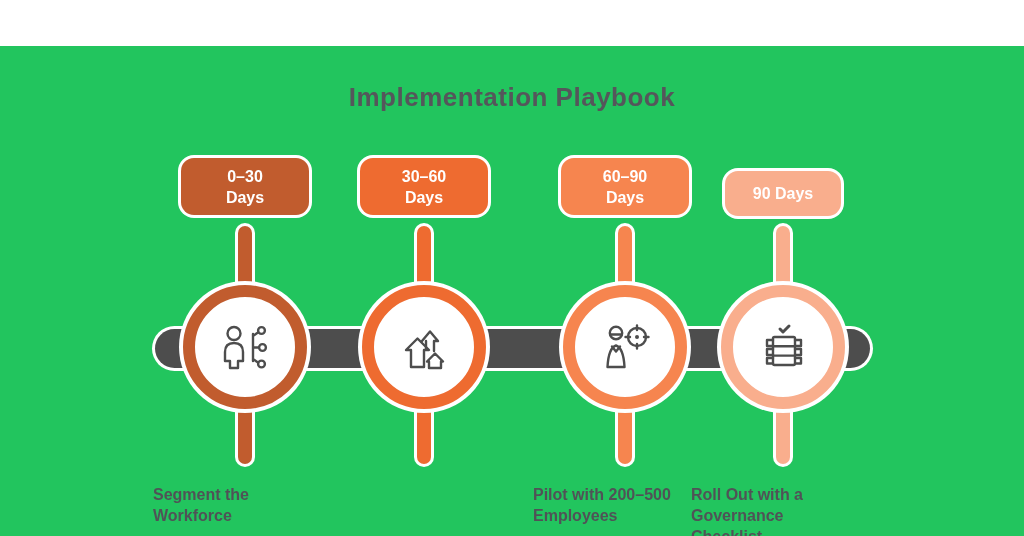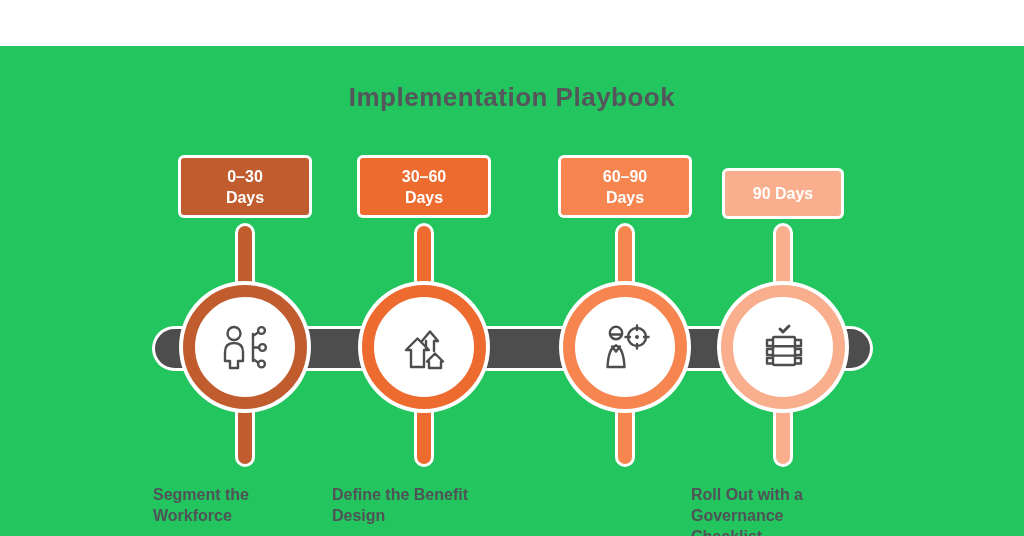--- a/index.html
+++ b/index.html
@@ -49,21 +49,21 @@
   .stage-3 { left: 533px; }  
   .stage-4 { left: 691px; }  
 
   .pill {
     position: absolute;
     left: 50%;
     transform: translateX(-50%);
     top: 112px;
     width: 128px;
     height: 57px;
-    border-radius: 3px;
+    border-radius: 13px;
     background: var(--stage-color);
     box-shadow: 0 0 0 3px #ffffff;
     color: #ffffff;
     font-size: 16px;
     font-weight: 700;
     line-height: 21px;
     text-align: center;
     white-space: pre-line;
     display: flex;
     align-items: center;
@@ -162,40 +162,40 @@
     <div class="stem stem-top"></div>
     <div class="stem stem-bottom"></div>
     <div class="node-circle">
       <svg viewBox="0 0 56 56">
         <path class="ic" d="M26,22 L34,12.5 L42,22 L38,22 L38,32"></path>
         <path class="ic" d="M30,22 L30,30"></path>
         <path class="ic" d="M10,31 L21.5,19.5 L33,31 L28,31 L28,48 L15,48 L15,31 Z"></path>
         <path class="ic" d="M31,42.5 L39,34.5 L47,42.5 L45,42.5 L45,49 L33,49 L33,42.5 Z"></path>
       </svg>
     </div>
-    <div class="stage-label">Define the Benefit
-Design</div>
   </div>
 
   <div class="stage stage-3" style="--stage-color: #F6854F;">
     <div class="pill">60–90
 Days</div>
     <div class="stem stem-top"></div>
     <div class="stem stem-bottom"></div>
     <div class="node-circle">
       <svg viewBox="0 0 56 56">
         <circle class="ic" cx="19" cy="14" r="6.2"></circle>
         <path class="ic" d="M13.5,15.5 L24.5,15.5"></path>
         <path class="ic" d="M10.5,48 Q11.5,29 19,26.5 Q26.5,29 27.5,48 Z"></path>
         <path class="ic" d="M15,27.5 L19,32.5 L23,27.5"></path>
         <circle class="ic" cx="40" cy="18" r="9"></circle>
         <path class="ic" d="M40,6.5 L40,11 M40,25 L40,29.5 M28.5,18 L33,18 M47,18 L51.5,18"></path>
         <circle class="ic-fill" cx="40" cy="18" r="2"></circle>
       </svg>
     </div>
+    <div class="stage-label">Pilot with 200–500
+Employees</div>
   </div>
 
   <div class="stage stage-4" style="--stage-color: #F9AE8D;">
     <div class="pill">90 Days</div>
     <div class="stem stem-top"></div>
     <div class="stem stem-bottom"></div>
     <div class="node-circle">
       <svg viewBox="0 0 56 56">
         <path class="ic" d="M25,10 L28,13 L34,7" style="stroke-width:3"></path>
         <rect class="ic" x="18" y="18" width="22" height="28" rx="1.5"></rect>

